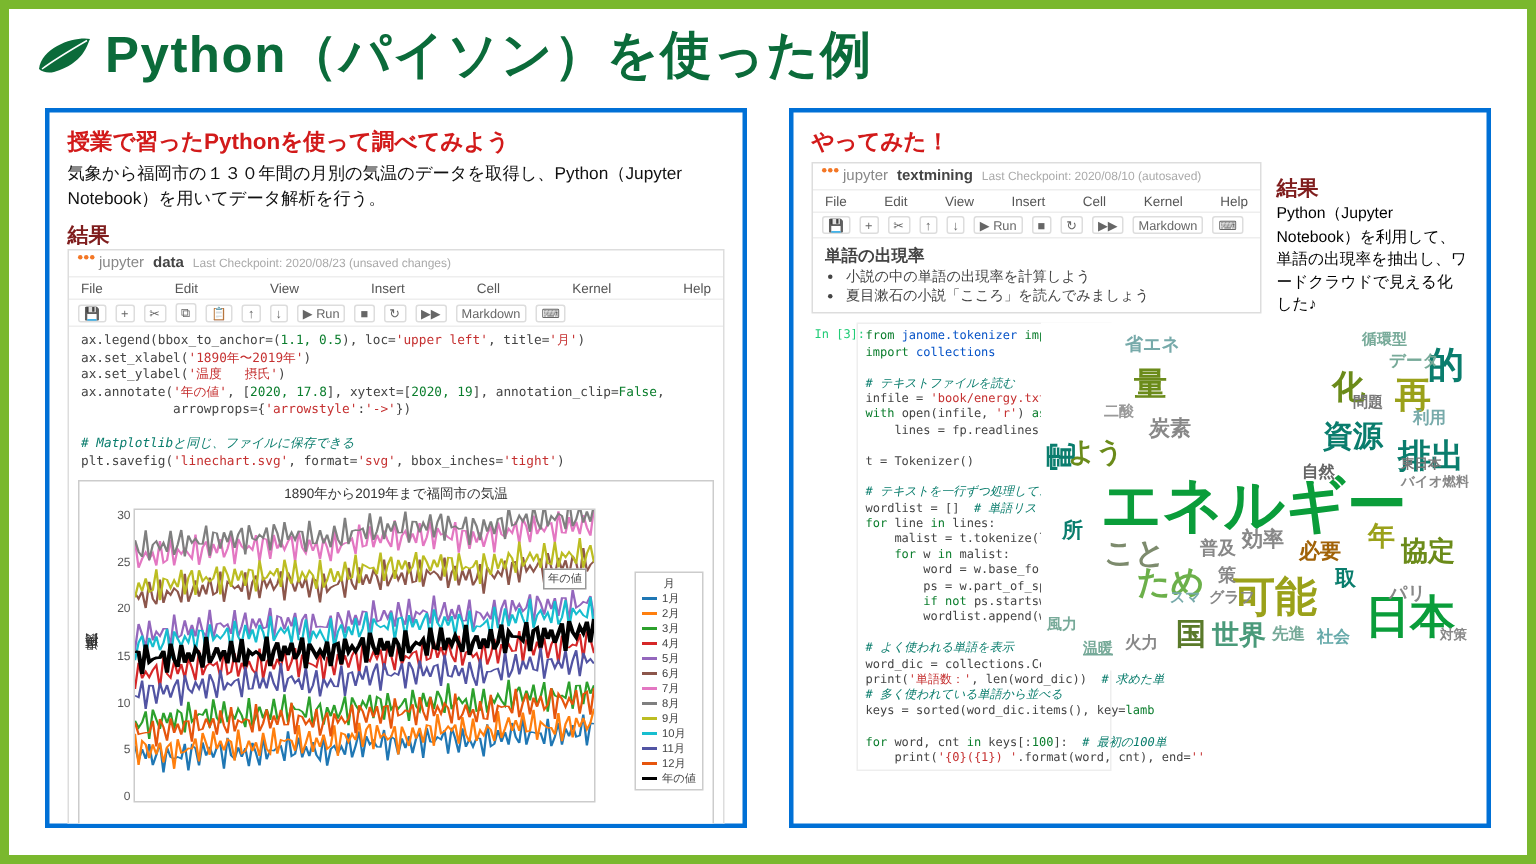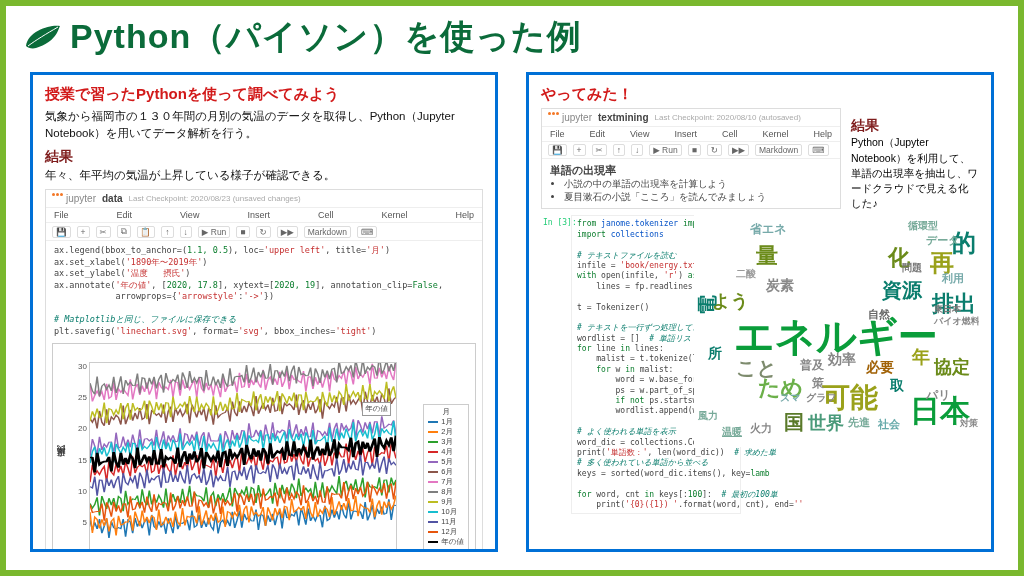--- a/index.html
+++ b/index.html
@@ -58,21 +58,20 @@
     </svg>
   <div class="title">Python（パイソン）を使った例</div>
 </div>
 
 <div class="panels">
 
   <div class="panel">
     <div class="ph">授業で習ったPythonを使って調べてみよう</div>
     <div class="pt">気象から福岡市の１３０年間の月別の気温のデータを取得し、Python（Jupyter Notebook）を用いてデータ解析を行う。</div>
     <div class="sub">結果</div>
-    <div class="sub2">年々、年平均の気温が上昇している様子が確認できる。</div>
 
     <div class="jupyter">
       <div class="jhdr">
         <div class="jlogo">
           <div class="jdots">
               <span></span>
               <span></span>
               <span></span>
             </div>
           <span class="jname">jupyter</span>
@@ -108,20 +107,21 @@
 <span class="c-o">ax.set_xlabel(</span><span class="c-r">'1890年〜2019年'</span><span class="c-o">)</span>
 <span class="c-o">ax.set_ylabel(</span><span class="c-r">'温度   摂氏'</span><span class="c-o">)</span>
 <span class="c-o">ax.annotate(</span><span class="c-r">'年の値'</span><span class="c-o">, [</span><span class="c-g">2020, 17.8</span><span class="c-o">], xytext=[</span><span class="c-g">2020, 19</span><span class="c-o">], annotation_clip=</span><span class="c-g">False</span><span class="c-o">,</span>
 <span class="c-o">            arrowprops={</span><span class="c-r">'arrowstyle'</span><span class="c-o">:</span><span class="c-r">'-&gt;'</span><span class="c-o">})</span>
 <span class="c-o"></span>
 <span class="c-t"># Matplotlibと同じ、ファイルに保存できる</span>
 <span class="c-o">plt.savefig(</span><span class="c-r">'linechart.svg'</span><span class="c-o">, format=</span><span class="c-r">'svg'</span><span class="c-o">, bbox_inches=</span><span class="c-r">'tight'</span><span class="c-o">)</span>
 </div>
 
       <div class="chart-box">
+        <div class="chart-title">1890年から2019年まで福岡市の気温</div>
         <div class="ylab">温度   摂氏</div>
         <div class="yticks" id="yticks">
             <div>30</div>
             <div>25</div>
             <div>20</div>
             <div>15</div>
             <div>10</div>
             <div>5</div>
             <div>0</div>
           </div>

